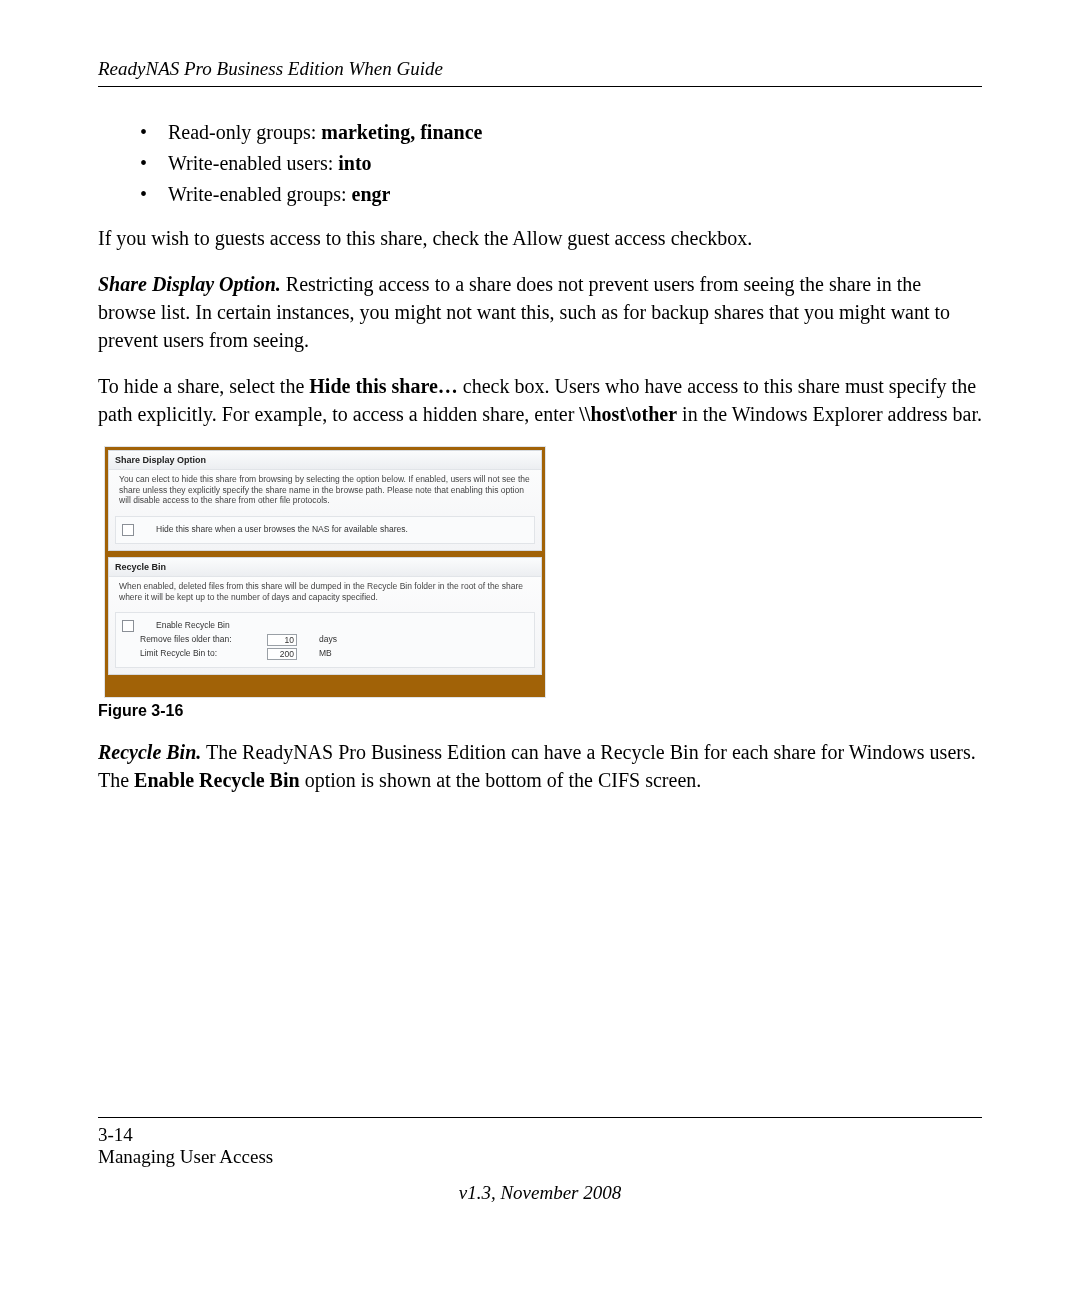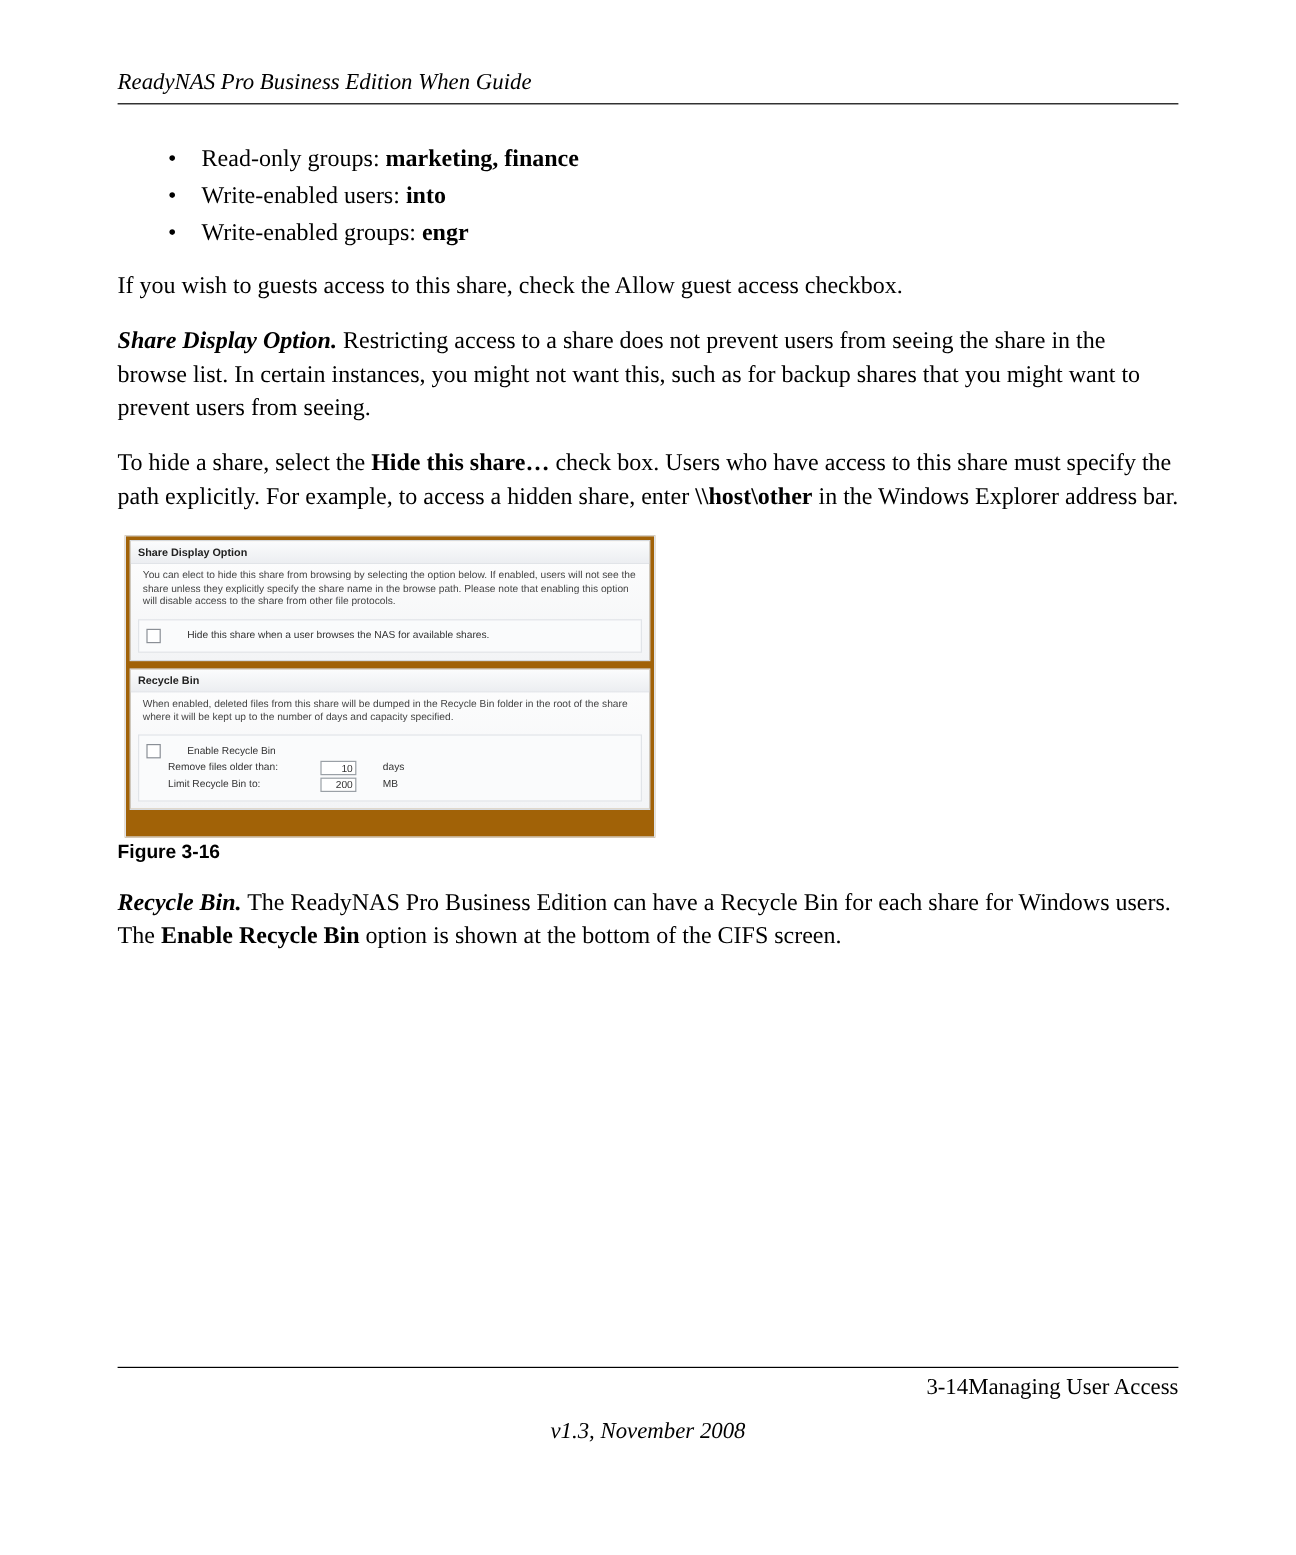--- a/index.html
+++ b/index.html
@@ -119,22 +119,23 @@
     left: 98px; right: 98px;
     bottom: 92px;
   }
   .frule {
     border: none;
     border-top: 1.5px solid #000;
     margin: 0 0 6px 0;
   }
   .frow {
     display: flex;
-    justify-content: flex-end;
+    justify-content: center;
     font-size: 19px;
+    flex-direction: column;
   }
   .fver {
     text-align: center;
     font-style: italic;
     font-size: 19px;
     margin-top: 14px;
   }
 </style>
 </head>
 <body>

